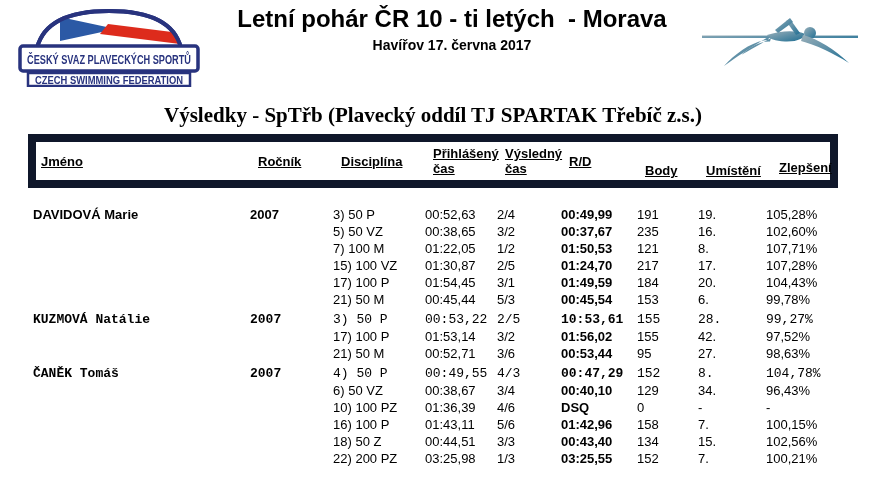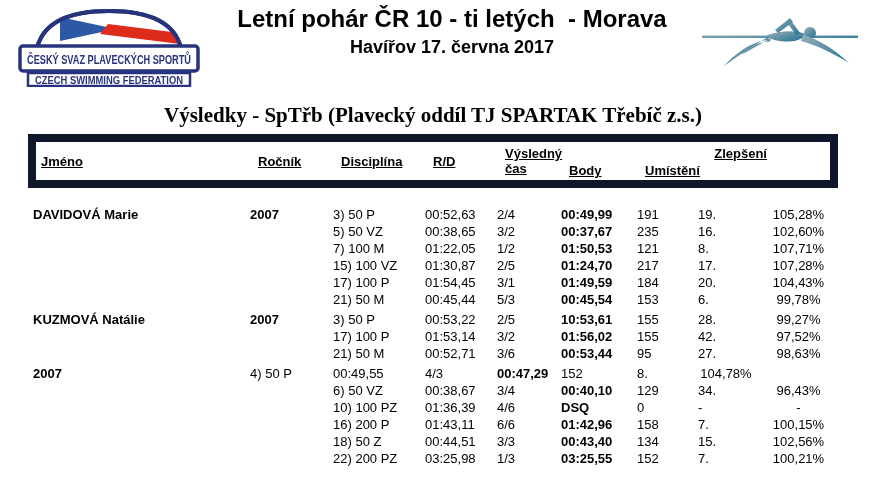--- a/index.html
+++ b/index.html
@@ -6,45 +6,45 @@
   html,body { background:#fff; }
   .page {
     position:relative; width:869px; height:480px; background:#ffffff;
     font-family:"Liberation Sans", sans-serif; color:#000; overflow:hidden;
   }
   .page-header { position:relative; height:92px; }
   .logo { position:absolute; left:16px; top:7px; }
   .swimmer { position:absolute; right:9px; top:6px; }
   .titles { position:absolute; left:35px; right:0; top:5px; text-align:center; }
   .event-title { font-size:24px; font-weight:bold; white-space:pre; }
-  .event-subtitle { font-size:18px; font-weight:bold; margin-top:4px; }
+  .event-subtitle { font-size:14px; font-weight:bold; margin-top:4px; }
   .section-title {
     margin:11px 31px 0 28px; text-align:center;
     font-family:"Liberation Serif", serif; font-weight:bold; font-size:21px;
   }
   .results-table { margin-left:28px; width:810px; font-size:13px; }
   .thead {
     display:grid;
     grid-template-columns:217px 83px 92px 72px 64px 76px 61px 73px 1fr;
     border:8px solid #0f172a; height:54px; margin-top:6px;
     font-weight:bold;
     text-decoration:underline;
   }
   .thead > div { display:flex; align-items:center; padding-left:5px; line-height:15px; }
   .thead > .hc-top { align-items:flex-start; padding-top:21px; }
-  .thead > .hc-low { align-items:flex-end; padding-bottom:19px; justify-content:flex-end; padding-right:7px; }
+  .thead > .hc-low { align-items:flex-end; padding-bottom:5px; justify-content:flex-end; padding-right:7px; }
   .tbody { padding-top:18px; }
   .trow {
     display:grid;
     grid-template-columns:217px 83px 92px 72px 64px 76px 61px 73px 1fr;
     height:17px; line-height:17px;
   }
-  .trow.group-start:not(:first-child) { margin-top:3px; }
+  .trow.group-start:not(:first-child) { margin-top:3px;font-family:Liberation Mono, monospace; }
   .trow > div { padding-left:5px; white-space:nowrap; overflow:visible; }
-  .trow > .impr { text-align:center; padding-right:7px; padding-left:0; }
+  .trow > .impr { text-align:left; padding-right:7px; padding-left:0; }
   .bold { font-weight:bold; }
 </style>
 </head>
 <body>
 
 <div class="page">
 
   <header class="page-header">
 
     <div class="logo">
@@ -94,22 +94,23 @@
     </div>
   </header>
 
   <div class="section-title">Výsledky - SpTřb (Plavecký oddíl TJ SPARTAK Třebíč z.s.)</div>
 
   <div class="results-table">
     <div class="thead">
       <div>Jméno</div>
       <div>Ročník</div>
       <div>Disciplína</div>
+      <div>Přihlášený čas</div>
+      <div>Výsledný čas</div>
       <div>R/D</div>
-      <div>Výsledný čas</div>
       <div class="hc-top">Body</div>
       <div class="hc-top">Umístění</div>
       <div class="hc-low">Zlepšení</div>
     </div>
     <div class="tbody">
         <div class="trow group-start">
       <div class="bold">DAVIDOVÁ Marie</div>
       <div class="bold">2007</div>
       <div>3) 50 P</div>
       <div>00:52,63</div>
@@ -201,20 +202,21 @@
       <div class="bold"></div>
       <div>21) 50 M</div>
       <div>00:52,71</div>
       <div>3/6</div>
       <div class="bold">00:53,44</div>
       <div>95</div>
       <div>27.</div>
       <div class="impr">98,63%</div>
     </div>
         <div class="trow group-start">
+      <div class="bold">ČANĚK Tomáš</div>
       <div class="bold">2007</div>
       <div>4) 50 P</div>
       <div>00:49,55</div>
       <div>4/3</div>
       <div class="bold">00:47,29</div>
       <div>152</div>
       <div>8.</div>
       <div class="impr">104,78%</div>
     </div>
         <div class="trow">
@@ -235,23 +237,23 @@
       <div>01:36,39</div>
       <div>4/6</div>
       <div class="bold">DSQ</div>
       <div>0</div>
       <div>-</div>
       <div class="impr">-</div>
     </div>
         <div class="trow">
       <div class="bold"></div>
       <div class="bold"></div>
-      <div>16) 200 P</div>
+      <div>16) 100 P</div>
       <div>01:43,11</div>
-      <div>6/6</div>
+      <div>5/6</div>
       <div class="bold">01:42,96</div>
       <div>158</div>
       <div>7.</div>
       <div class="impr">100,15%</div>
     </div>
         <div class="trow">
       <div class="bold"></div>
       <div class="bold"></div>
       <div>18) 50 Z</div>
       <div>00:44,51</div>

